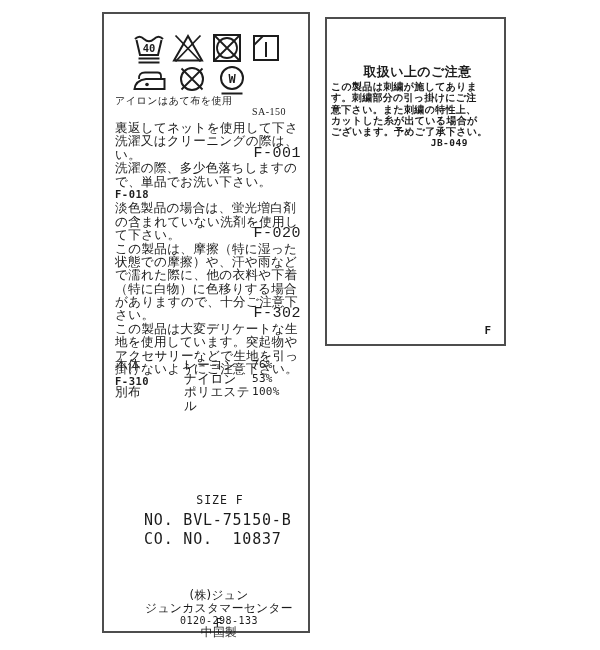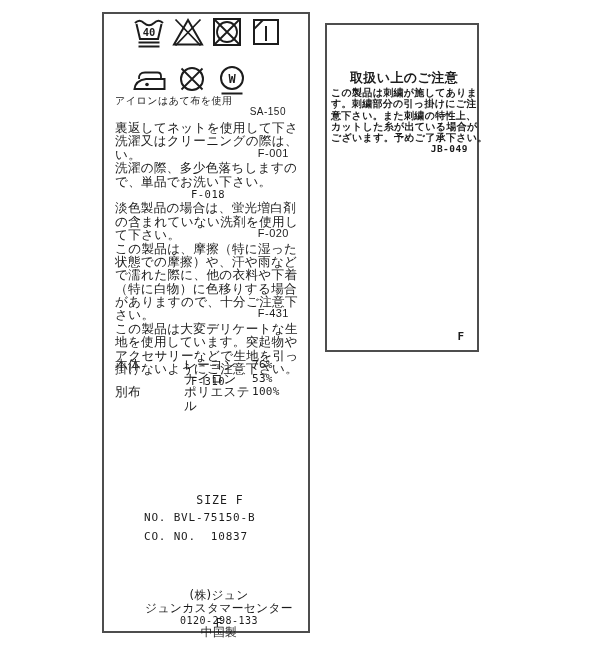--- a/index.html
+++ b/index.html
@@ -4,55 +4,55 @@
 <style>
   html,body{margin:0;padding:0;}
   body{
     width:600px;height:650px;position:relative;overflow:hidden;
     background:#ffffff;
     font-family:"DejaVu Sans","Liberation Sans",sans-serif;
     color:#1c1c1c;
     -webkit-font-smoothing:antialiased;
   }
   .jp{font-family:"DejaVu Sans","Liberation Sans",sans-serif;}
-  .mono{font-family:Liberation Sans, sans-serif;}
+  .mono{font-family:Liberation Serif, serif;}
 
   .tag{position:absolute;background:#ffffff;border:2px solid #4d4d4d;box-sizing:border-box;}
   .tag-left{left:102px;top:12px;width:208px;height:621px;}
-  .tag-right{left:325px;top:23px;width:154px;height:329px;}
+  .tag-right{left:325px;top:17px;width:181px;height:329px;}
 
   
   .symrow{position:absolute;display:flex;align-items:flex-start;}
-  .symrow1{left:29px;top:1px;gap:7px;}
+  .symrow1{left:29px;top:17px;gap:7px;}
   .symrow2{left:29px;top:51px;gap:11px;}
   .sym svg{display:block;}
   .stroke{fill:none;stroke:#1c1c1c;stroke-width:2;stroke-linecap:butt;}
   .thin{fill:none;stroke:#1c1c1c;stroke-width:1.8;}
   .symtxt{font-family:"DejaVu Sans Mono","Liberation Mono",monospace;font-weight:bold;fill:#1c1c1c;}
 
   .iron-note{position:absolute;left:11px;top:80px;font-size:10px;letter-spacing:0.5px;white-space:pre;}
   .sa-code{position:absolute;right:22px;top:92px;font-size:10px;letter-spacing:0.5px;}
 
   
   .paras{position:absolute;left:11px;top:107px;width:186px;}
   .pline{position:relative;height:13.4px;line-height:13.4px;font-size:12.6px;letter-spacing:0.3px;white-space:pre;}
-  .pcode{position:absolute;right:12px;bottom:1px;font-size:11px;letter-spacing:0.5px;font-family:Liberation Sans, sans-serif;}
-  .codeline{text-align:center;font-size:10.5px;letter-spacing:0.5px;font-family:"DejaVu Sans Mono","Liberation Mono",monospace;}
+  .pcode{position:absolute;right:0;bottom:1px;font-size:15px;letter-spacing:0.5px;font-family:Liberation Mono, monospace;}
+  .codeline{text-align:left;font-size:10.5px;letter-spacing:0.5px;font-family:"DejaVu Sans Mono","Liberation Mono",monospace;font-weight:bold;}
 
   
   .comp{position:absolute;left:11px;top:344px;width:177px;}
   .comp-row{display:flex;height:13.5px;line-height:13.5px;font-size:12.6px;letter-spacing:0.3px;}
   .comp-part{width:69px;}
   .comp-mat{flex:1;}
   .comp-pct{width:40px;font-size:11px;font-family:"DejaVu Sans Mono","Liberation Mono",monospace;}
 
   
   .size-line{position:absolute;left:0;right:0;top:479px;text-align:center;padding-left:28px;
     font-size:11.5px;letter-spacing:1px;white-space:pre;font-family:"DejaVu Sans Mono","Liberation Mono",monospace;}
-  .no-line,.co-line{position:absolute;left:40px;font-size:11px;letter-spacing:0.8px;white-space:pre;
+  .no-line,.co-line{position:absolute;left:40px;font-size:15px;letter-spacing:0.8px;white-space:pre;
     font-family:"DejaVu Sans Mono","Liberation Mono",monospace;}
   .no-line{top:497px;}
   .co-line{top:516px;}
   .maker{position:absolute;left:0;right:0;top:535px;text-align:center;padding-left:26px;margin-top:40px;}
   .maker-line{font-size:11.8px;line-height:12.8px;letter-spacing:0.3px;white-space:pre;}
   .maker-line.phone{font-size:10px;line-height:11.5px;letter-spacing:0.5px;font-family:"DejaVu Sans Mono","Liberation Mono",monospace;}
   .foot-f{position:absolute;left:0;right:0;top:602px;text-align:center;padding-left:26px;font-size:11.5px;
     font-family:"DejaVu Sans Mono","Liberation Mono",monospace;}
 
   
@@ -136,21 +136,21 @@
       <div class="pline jp">で、単品でお洗い下さい。</div>
       <div class="pline codeline">F-018</div>
       <div class="pline jp">淡色製品の場合は、蛍光増白剤</div>
       <div class="pline jp">の含まれていない洗剤を使用し</div>
       <div class="pline jp">て下さい。<span class="pcode">F-020</span></div>
       <div class="pline jp">この製品は、摩擦（特に湿った</div>
       <div class="pline jp">状態での摩擦）や、汗や雨など</div>
       <div class="pline jp">で濡れた際に、他の衣料や下着</div>
       <div class="pline jp">（特に白物）に色移りする場合</div>
       <div class="pline jp">がありますので、十分ご注意下</div>
-      <div class="pline jp">さい。<span class="pcode">F-431</span></div>
+      <div class="pline jp">さい。<span class="pcode">F-302</span></div>
       <div class="pline jp">この製品は大変デリケートな生</div>
       <div class="pline jp">地を使用しています。突起物や</div>
       <div class="pline jp">アクセサリーなどで生地を引っ</div>
       <div class="pline jp">掛けないようにご注意下さい。</div>
       <div class="pline codeline">F-310</div>
     </div>
 
   <div class="comp">
       <div class="comp-row">
         <span class="comp-part jp">本体</span>

